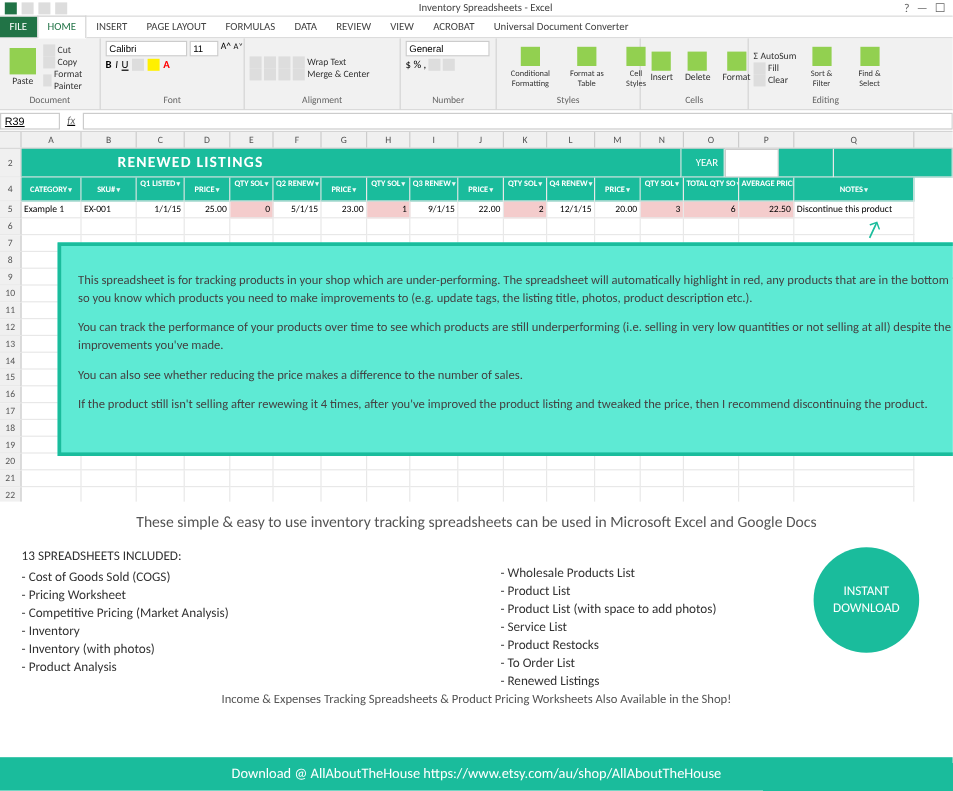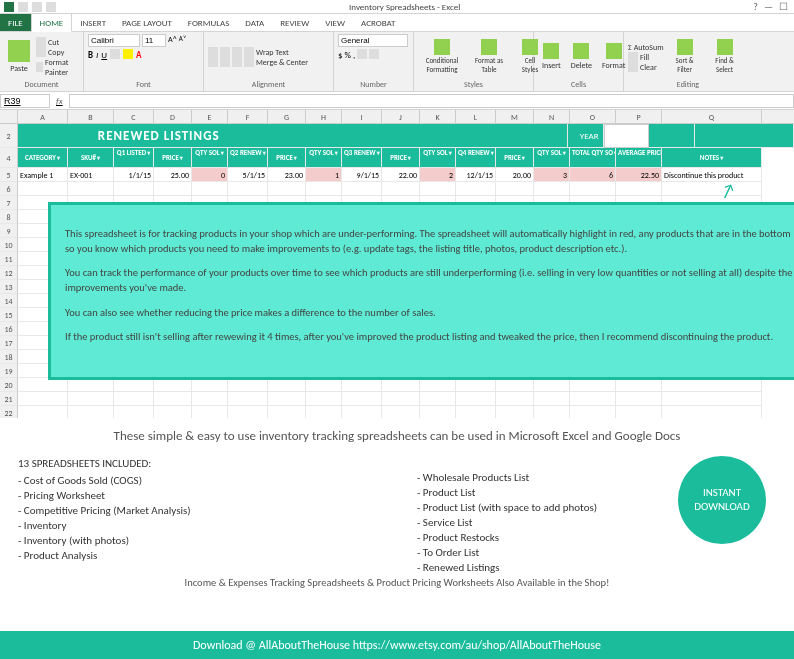--- a/index.html
+++ b/index.html
@@ -106,20 +106,21 @@
 <div class="ribbon-tabs">
   <div class="ribbon-tab file">FILE</div>
   <div class="ribbon-tab active">HOME</div>
   <div class="ribbon-tab">INSERT</div>
   <div class="ribbon-tab">PAGE LAYOUT</div>
   <div class="ribbon-tab">FORMULAS</div>
   <div class="ribbon-tab">DATA</div>
   <div class="ribbon-tab">REVIEW</div>
   <div class="ribbon-tab">VIEW</div>
   <div class="ribbon-tab">ACROBAT</div>
+  <div class="ribbon-tab">Universal Document Converter</div>
 </div>
 
 <div class="ribbon">
   <div class="ribbon-group" style="width:84px">
     <div class="ribbon-group-content">
       <div class="ribbon-btn">
           <div class="ribbon-btn-icon large"></div>
           <span>Paste</span>
         </div>
       <div class="ribbon-small">
@@ -135,21 +136,21 @@
             <span class="mini-icon"></span>
             <span>Format Painter</span>
           </div>
       </div>
     </div>
     <div class="ribbon-group-label">Document</div>
   </div>
   <div class="ribbon-group" style="width:120px">
     <div class="ribbon-group-content" style="flex-direction:column;align-items:flex-start;gap:2px">
       <div style="display:flex;gap:2px">
-        <input class="font-select" style="width: 52px;" value="Calibri">
+        <input class="font-select" style="width: 68px;" value="Calibri">
         <input class="font-select" style="width: 24px;" value="11">
         <span style="font-size:8px">A^</span>
         <span style="font-size:7px">A˅</span>
       </div>
       <div style="display:flex;gap:3px;font-size:9px">
         <b>B</b>
         <i>I</i>
         <u>U</u>
         <span class="mini-icon"></span>
         <span class="mini-icon" style="background:#fff000"></span>

